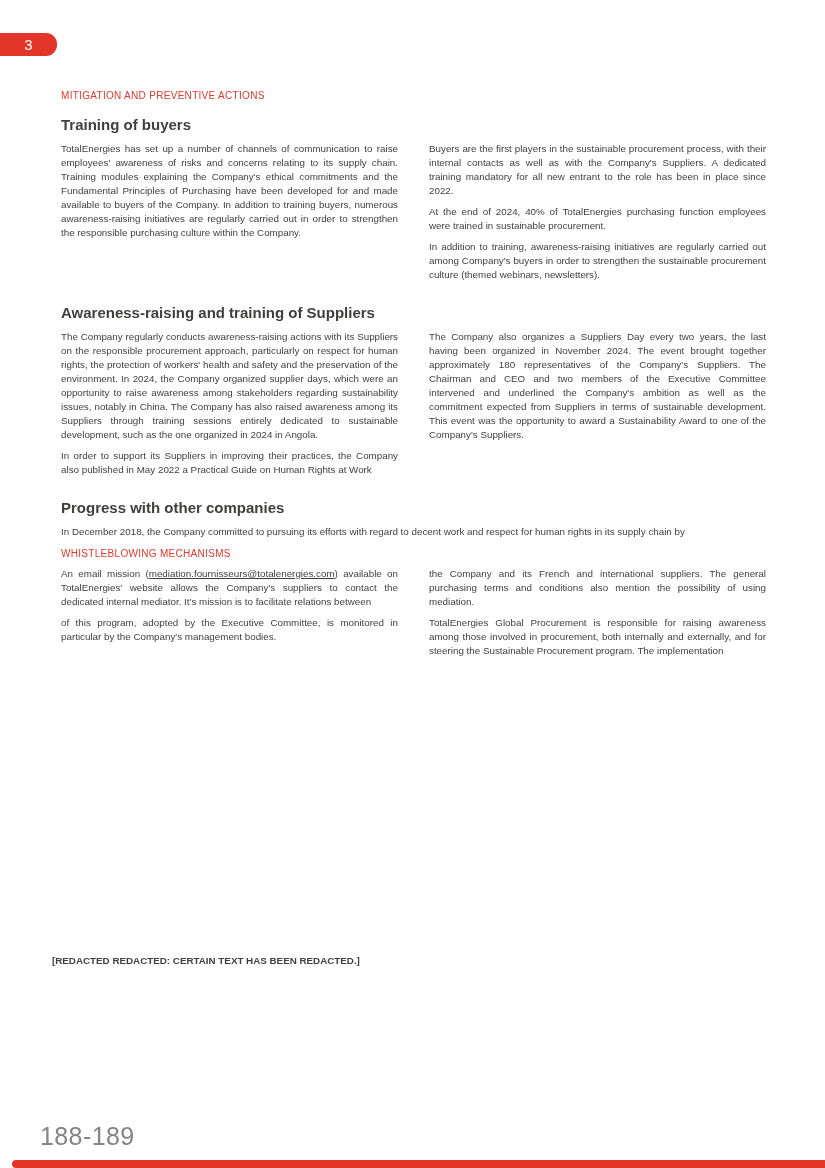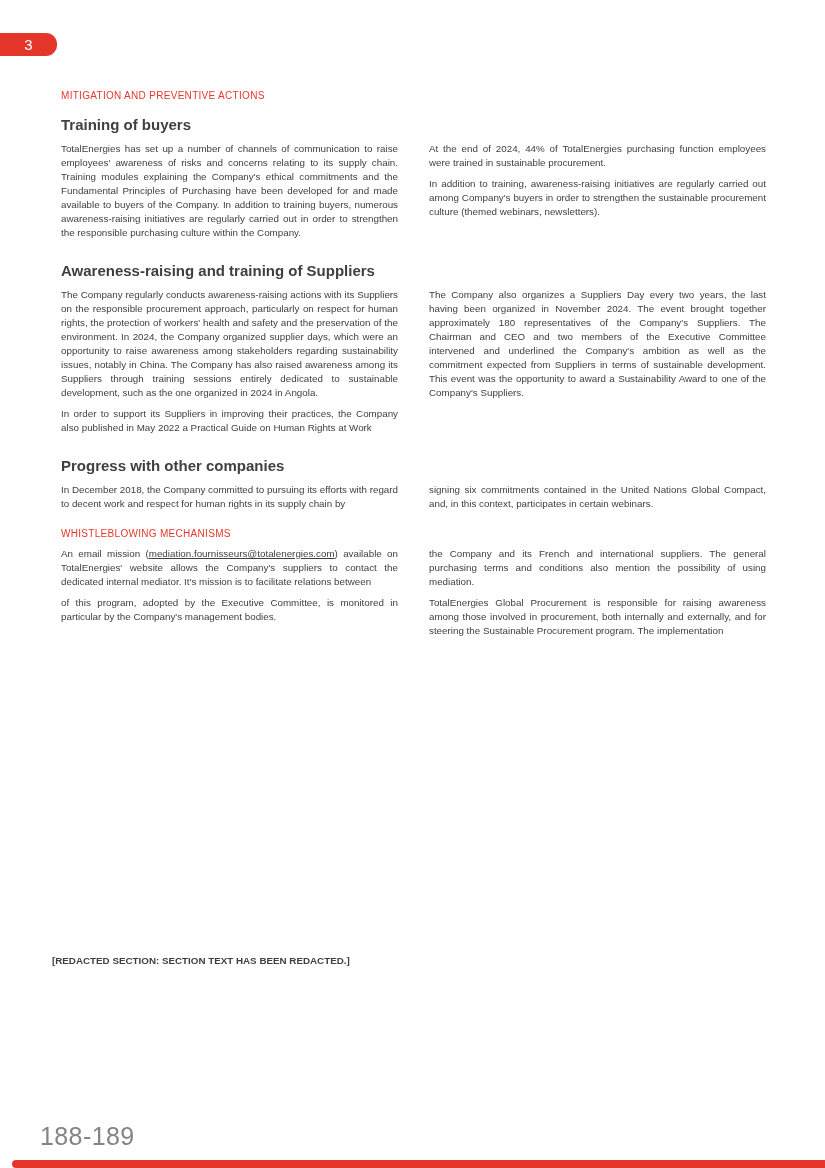--- a/index.html
+++ b/index.html
@@ -26,21 +26,21 @@
     position: absolute; top: 90px; left: 61px; right: 59px;
   }
 
   .red-heading {
     color: #e5382c;
     font-size: 10px;
     font-weight: normal;
     letter-spacing: 0.3px;
     margin-bottom: 8px;
   }
-  .red-heading.spaced { margin-top: 10px; }
+  .red-heading.spaced { margin-top: 2px; }
 
   .sub-heading {
     color: #3f3f3e;
     font-size: 15px;
     font-weight: bold;
     margin: 15px 0 9px 0;
   }
 
   .body-text, .intro-text {
     font-size: 9.8px;
@@ -96,43 +96,41 @@
   <div class="content">
 
     <h2 class="red-heading">MITIGATION AND PREVENTIVE ACTIONS</h2>
 
     <h3 class="sub-heading">Training of buyers</h3>
     <div class="two-col">
       <div class="col">
         <p class="body-text">TotalEnergies has set up a number of channels of communication to raise employees' awareness of risks and concerns relating to its supply chain. Training modules explaining the Company's ethical commitments and the Fundamental Principles of Purchasing have been developed for and made available to buyers of the Company. In addition to training buyers, numerous awareness-raising initiatives are regularly carried out in order to strengthen the responsible purchasing culture within the Company.</p>
       </div>
       <div class="col">
-        <p class="body-text">At the end of 2024, 44% of TotalEnergies purchasing function employees were trained in sustainable procurement.</p>
+        <p class="body-text">Buyers are the first players in the sustainable procurement process, with their internal contacts as well as with the Company's Suppliers. A dedicated training mandatory for all new entrant to the role has been in place since 2022.</p>
+        <p class="body-text">At the end of 2024, 40% of TotalEnergies purchasing function employees were trained in sustainable procurement.</p>
         <p class="body-text">In addition to training, awareness-raising initiatives are regularly carried out among Company's buyers in order to strengthen the sustainable procurement culture (themed webinars, newsletters).</p>
       </div>
     </div>
 
     <h3 class="sub-heading">Awareness-raising and training of Suppliers</h3>
     <div class="two-col">
       <div class="col">
         <p class="body-text">The Company regularly conducts awareness-raising actions with its Suppliers on the responsible procurement approach, particularly on respect for human rights, the protection of workers' health and safety and the preservation of the environment. In 2024, the Company organized supplier days, which were an opportunity to raise awareness among stakeholders regarding sustainability issues, notably in China. The Company has also raised awareness among its Suppliers through training sessions entirely dedicated to sustainable development, such as the one organized in 2024 in Angola.</p>
         <p class="body-text">In order to support its Suppliers in improving their practices, the Company also published in May 2022 a Practical Guide on Human Rights at Work</p>
       </div>
       <div class="col">
         <p class="body-text">The Company also organizes a Suppliers Day every two years, the last having been organized in November 2024. The event brought together approximately 180 representatives of the Company's Suppliers. The Chairman and CEO and two members of the Executive Committee intervened and underlined the Company's ambition as well as the commitment expected from Suppliers in terms of sustainable development. This event was the opportunity to award a Sustainability Award to one of the Company's Suppliers.</p>
       </div>
     </div>
 
     <h3 class="sub-heading">Progress with other companies</h3>
     <div class="two-col">
       <div class="col">
         <p class="body-text">In December 2018, the Company committed to pursuing its efforts with regard to decent work and respect for human rights in its supply chain by</p>
-      </div>
-      <div class="col">
-        <p class="body-text">signing six commitments contained in the United Nations Global Compact, and, in this context, participates in certain webinars.</p>
       </div>
     </div>
 
     <h2 class="red-heading spaced">WHISTLEBLOWING MECHANISMS</h2>
     <div class="two-col">
       <div class="col">
         <p class="body-text"><span>An email mission (</span><a class="email-link" href="#">mediation.fournisseurs@totalenergies.com</a><span>) available on TotalEnergies' website allows the Company's suppliers to contact the dedicated internal mediator. It's mission is to facilitate relations between</span></p>
       </div>
       <div class="col">
         <p class="body-text">the Company and its French and international suppliers. The general purchasing terms and conditions also mention the possibility of using mediation.</p>
@@ -143,19 +141,19 @@
       <div class="col">
         <p class="body-text">of this program, adopted by the Executive Committee, is monitored in particular by the Company's management bodies.</p>
       </div>
       <div class="col">
         <p class="body-text">TotalEnergies Global Procurement is responsible for raising awareness among those involved in procurement, both internally and externally, and for steering the Sustainable Procurement program. The implementation</p>
       </div>
     </div>
 
   </div>
 
-  <p class="redacted-notice">[REDACTED SECTION: SECTION TEXT HAS BEEN REDACTED.]</p>
+  <p class="redacted-notice">[REDACTED REDACTED: CERTAIN TEXT HAS BEEN REDACTED.]</p>
 
   <span class="page-number">188-189</span>
 
   <div class="bottom-bar"></div>
 
 </div>
 
 </body></html>

